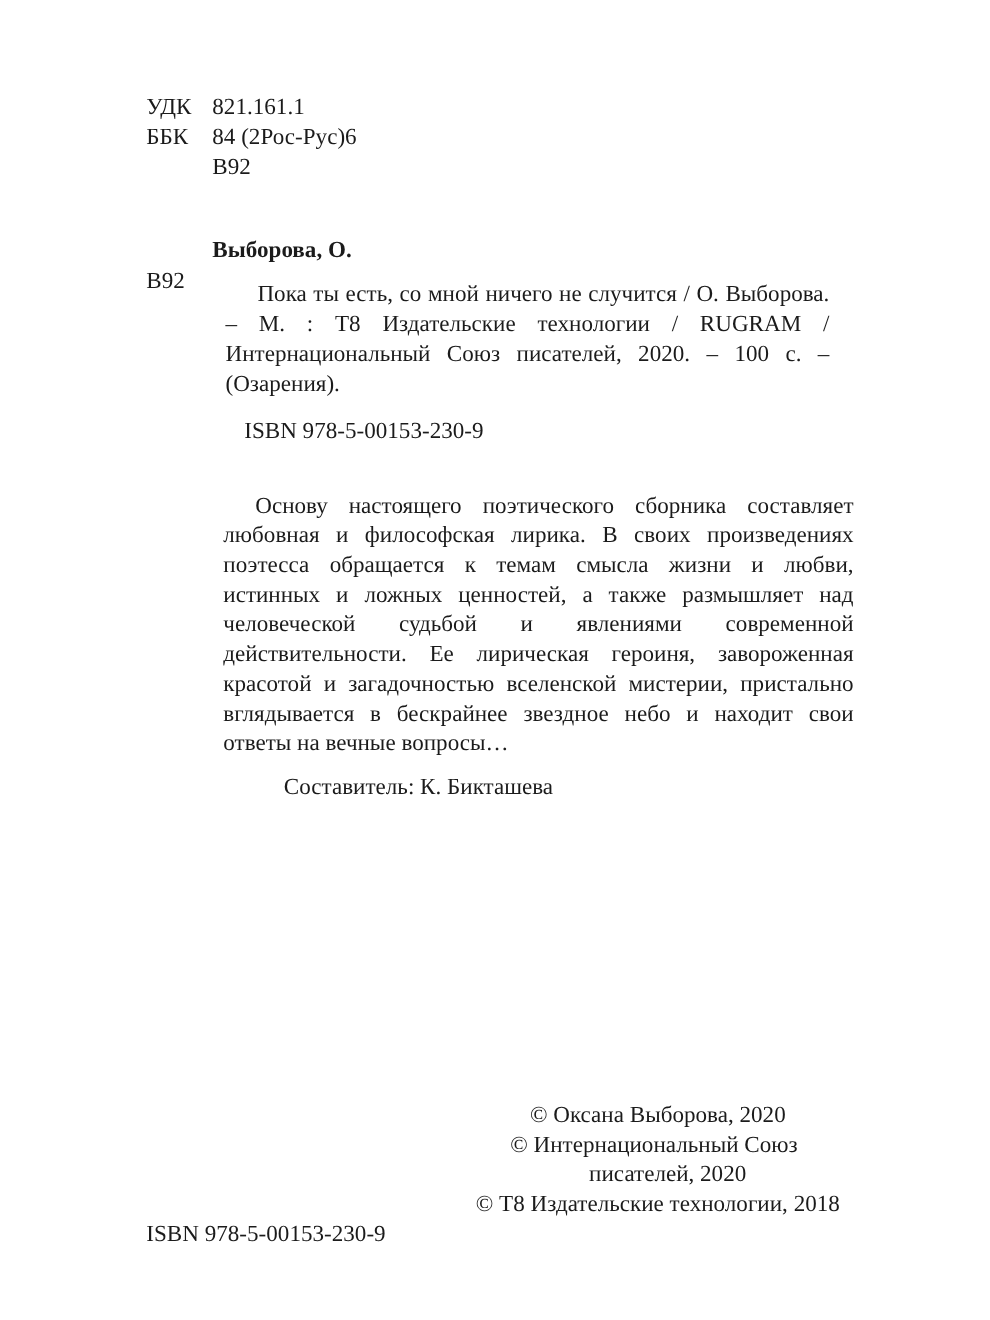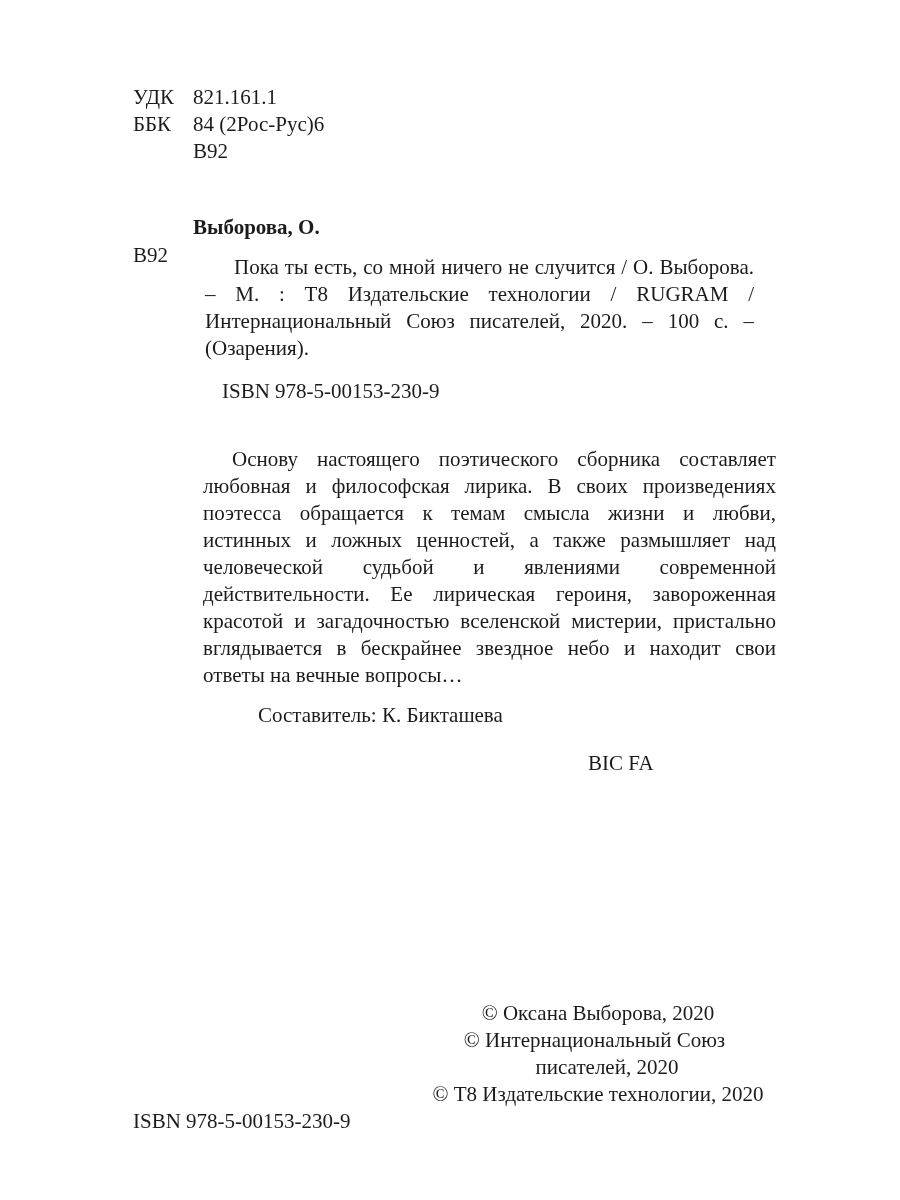--- a/index.html
+++ b/index.html
@@ -139,24 +139,23 @@
     <p class="biblio-text">Пока ты есть, со мной ничего не случится / О. Выборова. – М. : Т8 Издательские технологии / RUGRAM / Интернациональный Союз писателей, 2020. – 100 с. – (Озарения).</p>
   </div>
 
   <div class="isbn-top">ISBN 978-5-00153-230-9</div>
 
   <p class="annotation">Основу настоящего поэтического сборника составляет любовная и философская лирика. В своих произведениях поэтесса обращается к темам смысла жизни и любви, истинных и ложных ценностей, а также размышляет над человеческой судьбой и явлениями современной действительности. Ее лирическая героиня, завороженная красотой и загадочностью вселенской мистерии, пристально вглядывается в бескрайнее звездное небо и находит свои ответы на вечные вопросы…</p>
 
   <div class="compiler">Составитель: К. Бикташева</div>
 
   <div class="classification-block">
-    <div>BIC FA</div>
   </div>
 
   <div class="copyright-block">
     <div class="copyright-item">© Оксана Выборова, 2020</div>
     <div class="copyright-item wrap-narrow">© Интернациональный Союз писателей, 2020</div>
-    <div class="copyright-item">© Т8 Издательские технологии, 2020</div>
+    <div class="copyright-item">© Т8 Издательские технологии, 2018</div>
   </div>
 
   <div class="isbn-bottom">ISBN 978-5-00153-230-9</div>
 
 </div>
 
 </body></html>

